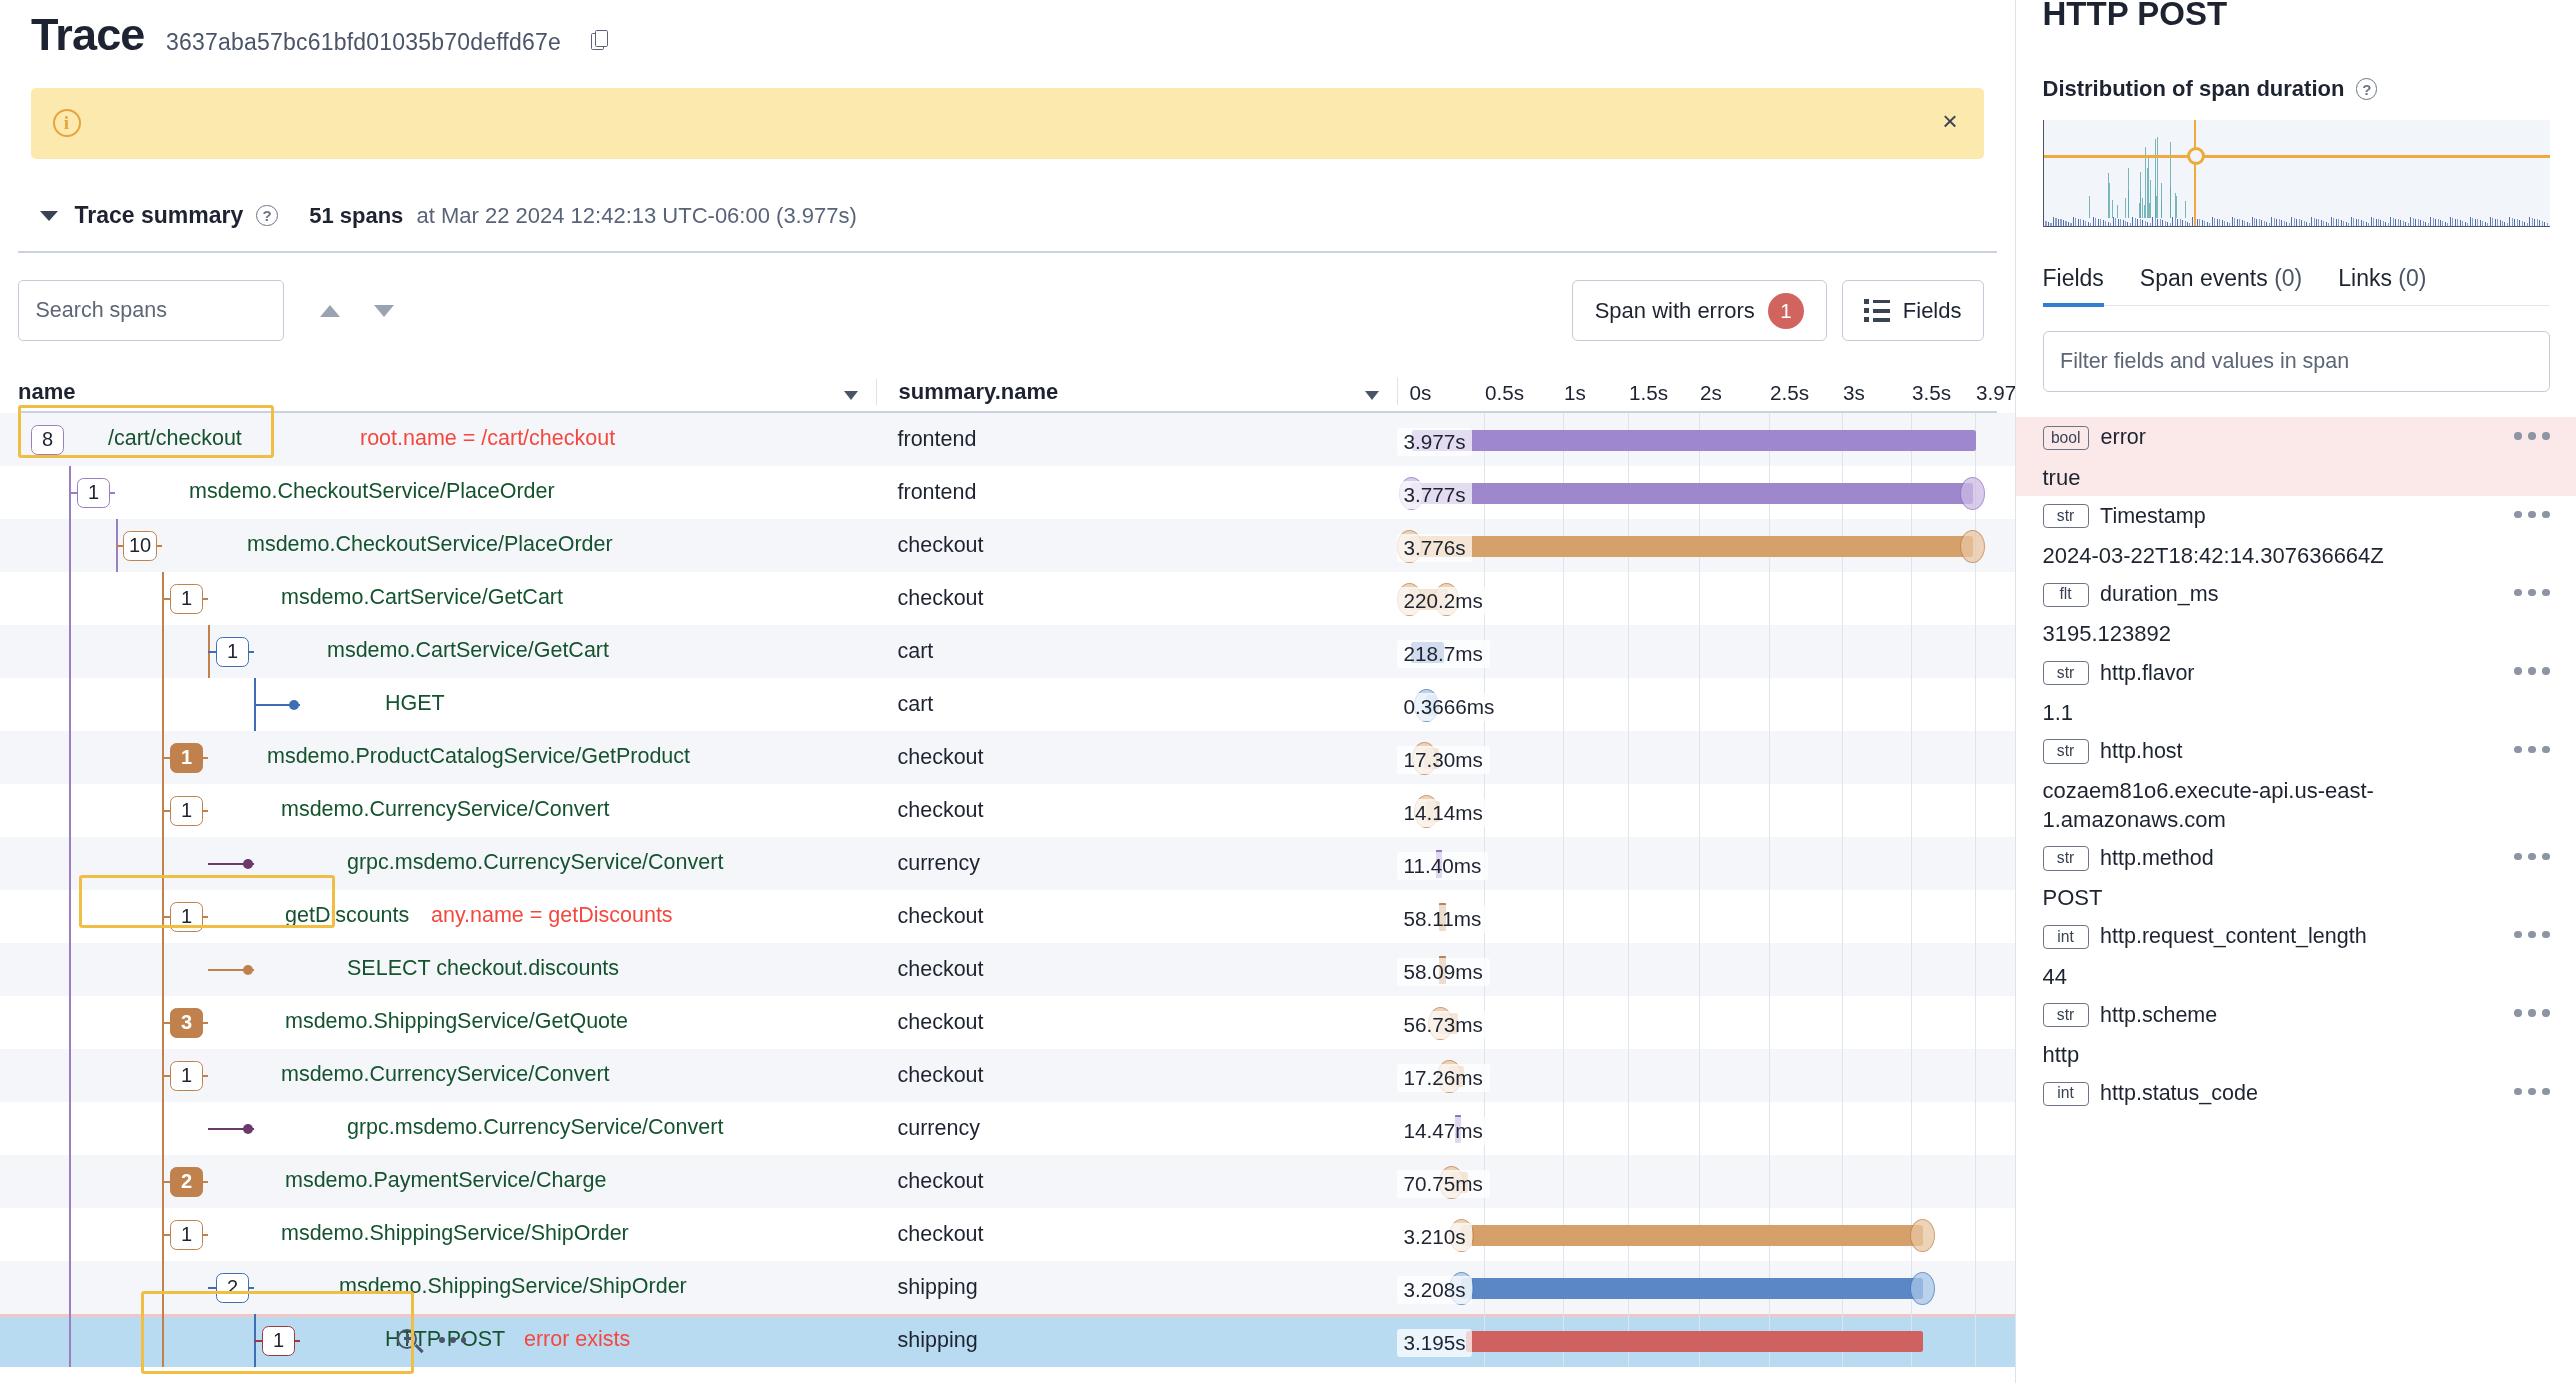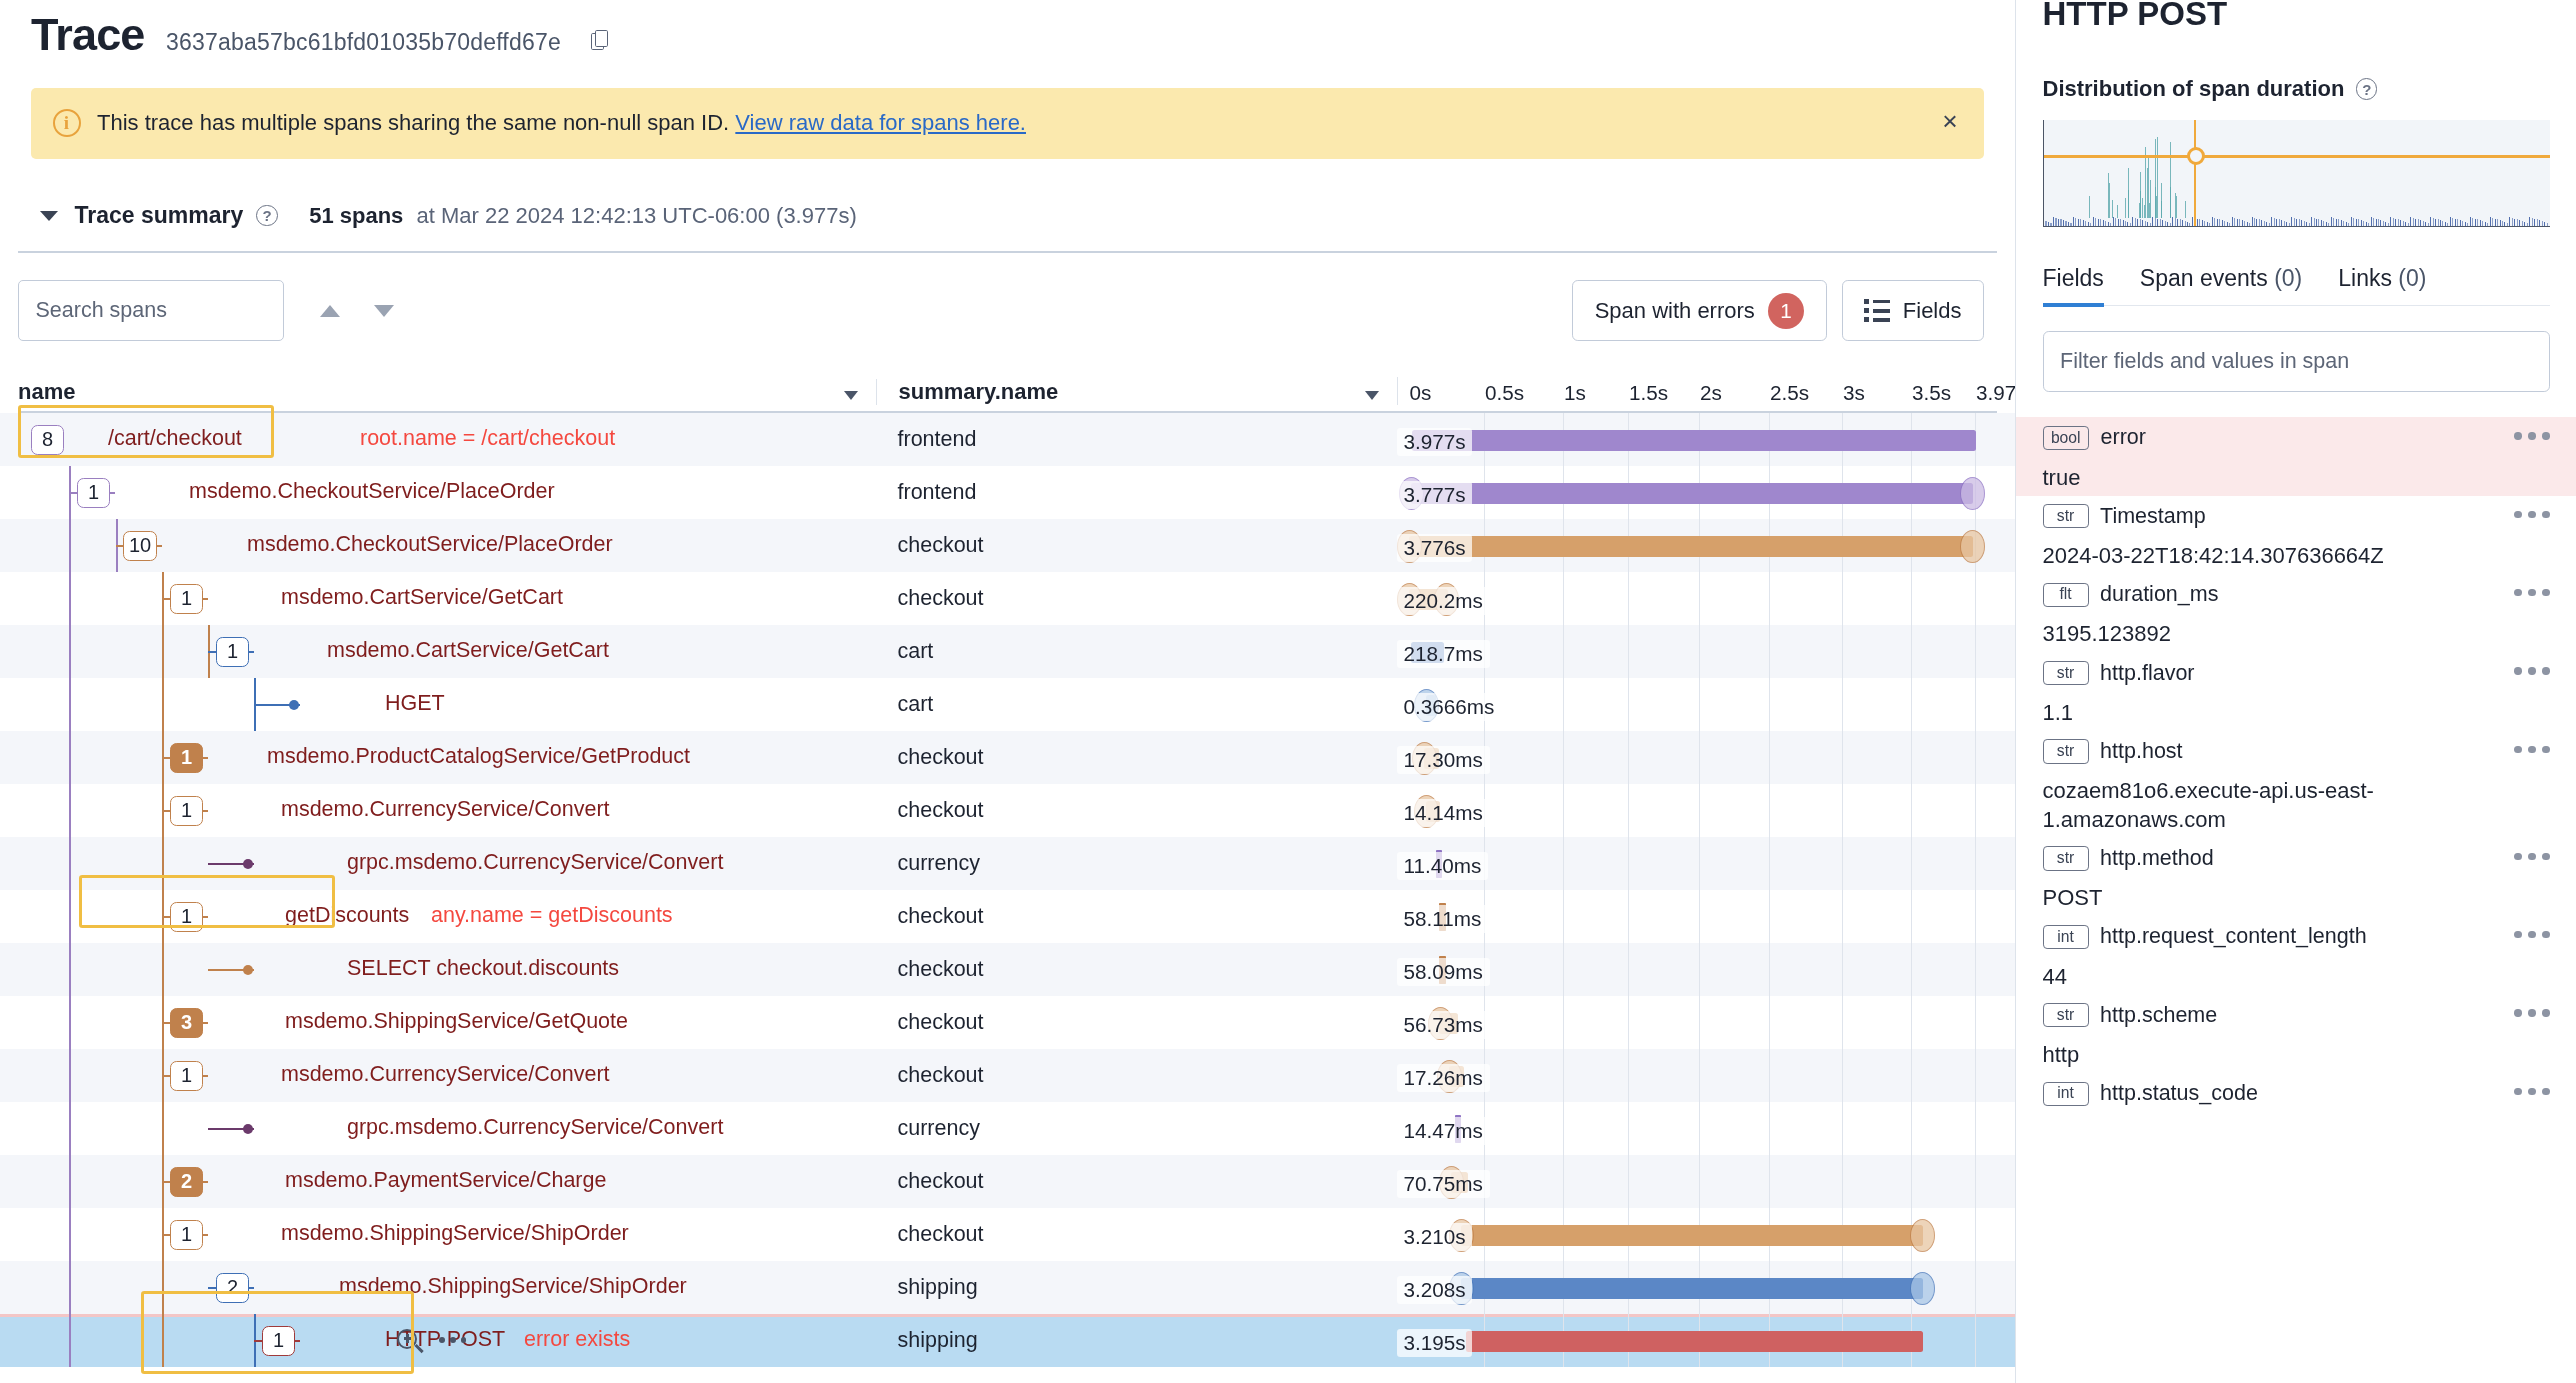--- a/index.html
+++ b/index.html
@@ -108,21 +108,21 @@
   
   .tline { position:absolute; width:1.7px; top:0; bottom:0; }
   .telbow { position:absolute; height:1.7px; top:26px; }
   .badge {
     position:absolute; top: 11.6px; height: 30px; min-width: 33px; border-radius: 6.6px;
     background:#fff; border:1.7px solid #9a7fc0; color:#1d2330; font-size: 20px;
     display:flex; align-items:center; justify-content:center; padding: 0 5px; z-index: 3;
   }
   .badge.solid { background:#c0814c; border-color:#c0814c; color:#fff; font-weight:600; }
   .dotnode { position:absolute; top: 21.5px; width:10px; height:10px; border-radius:50%; z-index:3; }
-  .nlabel { position:absolute; top: 13.2px; font-size: 21.5px; color:#7f1d1d; white-space:nowrap; }
+  .nlabel { position:absolute; top: 13.2px; font-size: 21.5px; color:#14532d; white-space:nowrap; }
   .annot { position:absolute; top: 13.2px; font-size: 21.5px; color:#f4483f; white-space:nowrap; }
 
   .hlbox { position:absolute; border: 3.3px solid #f0be43; border-radius: 3.3px; z-index: 4; pointer-events:none; }
 
   
   .grid-v { position:absolute; top:0; bottom:0; width:0.8px; background:#dfe4ec; }
   .bar { position:absolute; top: 16.5px; height: 21.5px; border-radius: 2.5px; z-index:2; }
   .bar.purple { background:#9f87cd; }
   .bar.tan { background:#d6a06a; }
   .bar.blue { background:#5b87c6; }
@@ -195,24 +195,20 @@
   <div class="main">
 
     <div class="titlebar">
       <span class="title-trace">Trace</span>
       <span class="trace-id">3637aba57bc61bfd01035b70deffd67e</span>
       <span class="copy-icon"></span>
     </div>
 
     <div class="banner">
       <div class="banner-icon">i</div>
-      <div class="banner-text">
-        <span>This trace has multiple spans sharing the same non-null span ID.</span>
-        <span class="banner-link">View raw data for spans here.</span>
-      </div>
       <div class="banner-close">×</div>
     </div>
 
     <div class="summary">
       <span class="chev-down"></span>
       <span class="summary-label">Trace summary</span>
       <span class="help-circle">?</span>
       <span class="summary-spans">51 spans</span>
       <span class="summary-rest">at Mar 22 2024 12:42:13 UTC-06:00 (3.977s)</span>
     </div>

